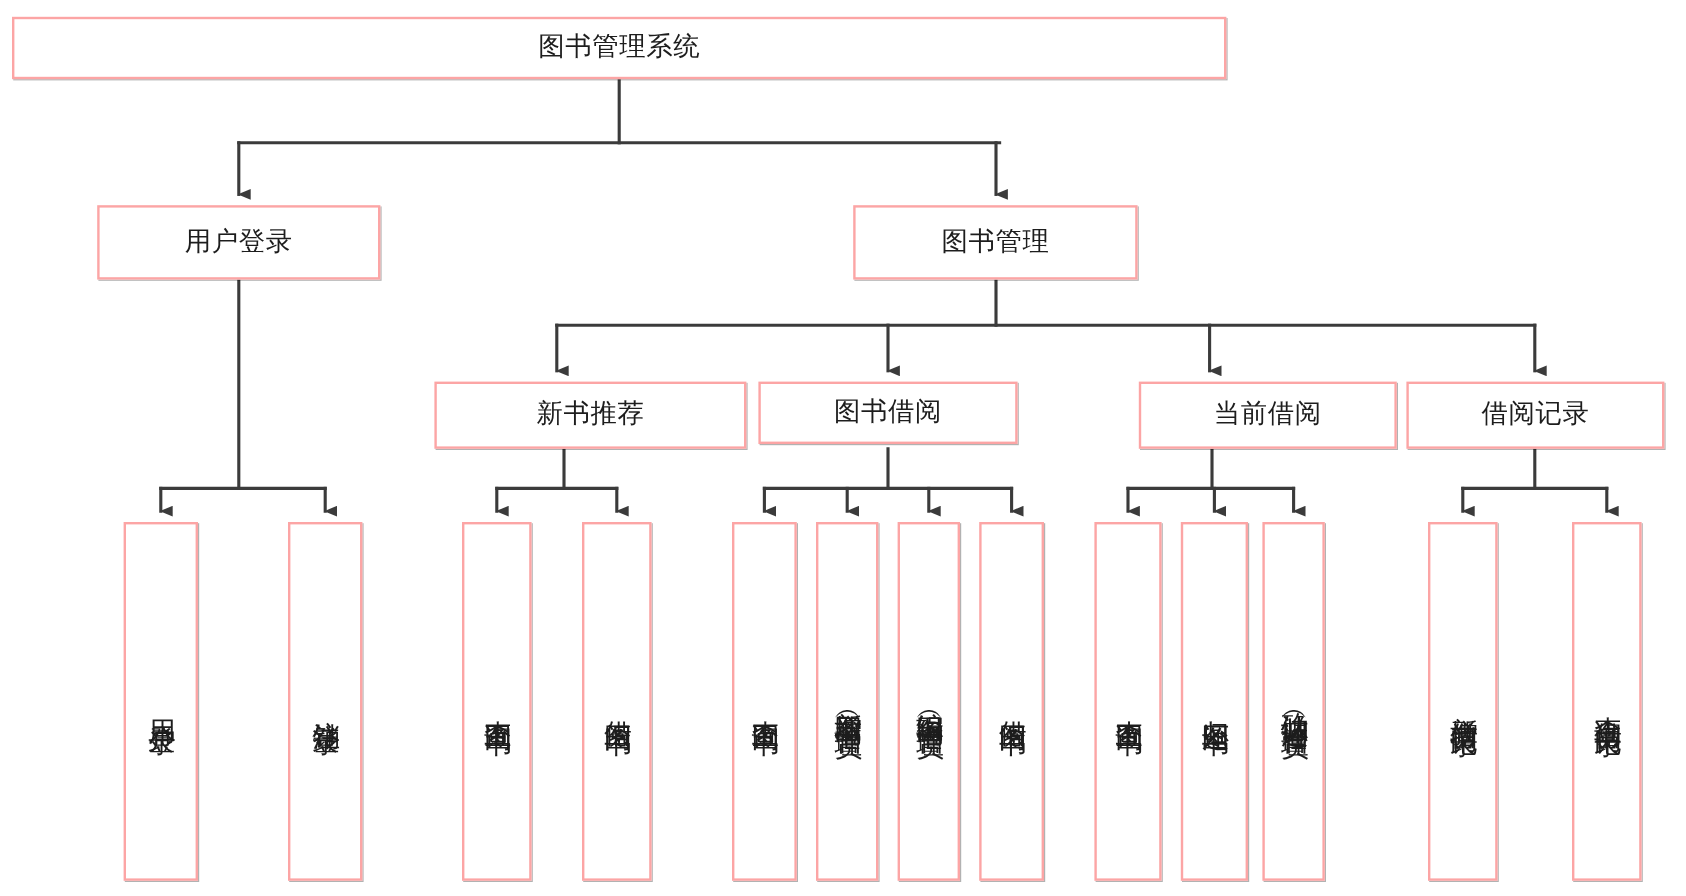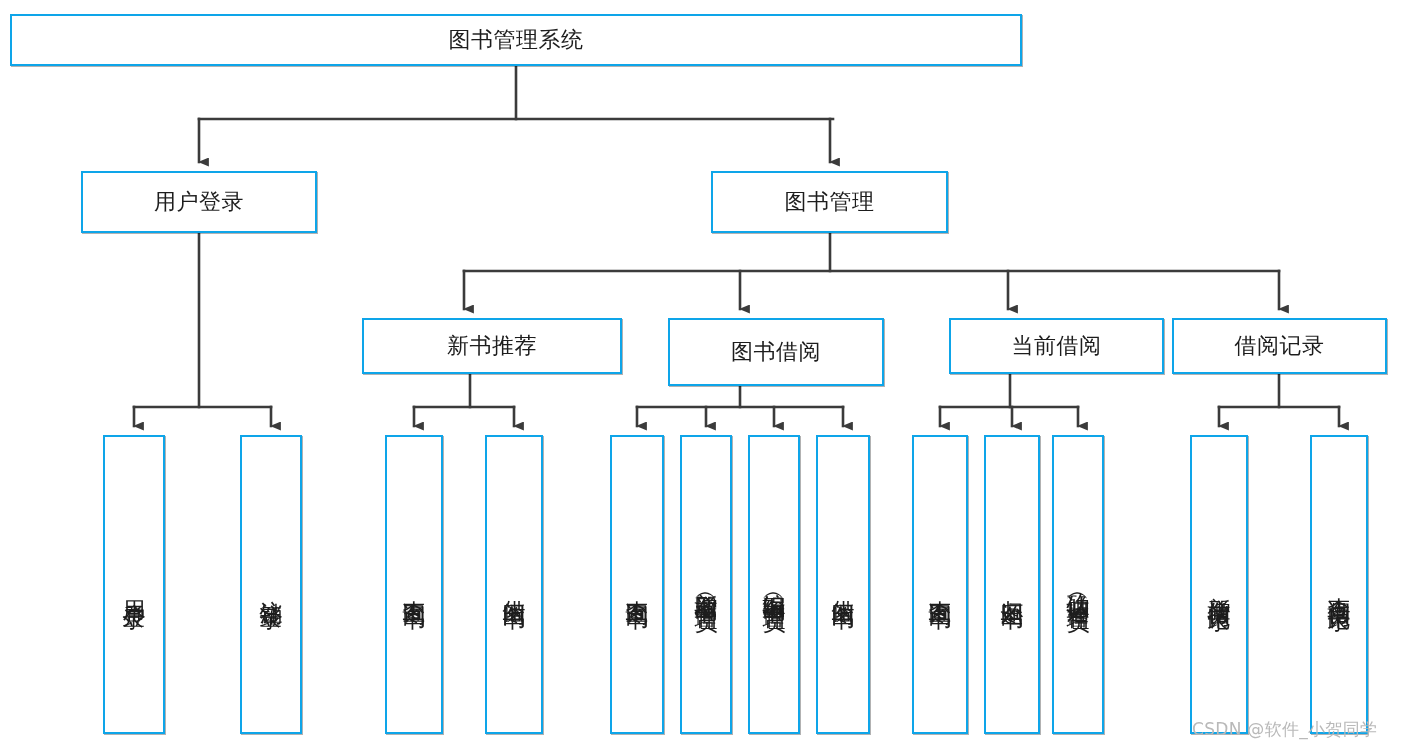--- a/index.html
+++ b/index.html
@@ -21,21 +21,21 @@
   #edges {
     position: absolute;
     left: 0;
     top: 0;
     width: 1405px;
     height: 747px;
   }
   .node {
     position: absolute;
     box-sizing: border-box;
-    border: 2px solid #0ea5e9;
+    border: 2px solid #fca5a5;
     background: #ffffff;
     display: flex;
     align-items: center;
     justify-content: center;
     box-shadow: 1px 1px 0 rgba(0,0,0,0.30);
     z-index: 3;
   }
   .node .label {
     color: #1d1d1d;
     line-height: 1.12;
@@ -131,21 +131,21 @@
       </div>
       <div class="node horiz" style="left: 81px; top: 171px; width: 236px; height: 62px;">
         <span class="label">用户登录</span>
       </div>
       <div class="node horiz" style="left: 711px; top: 171px; width: 237px; height: 62px;">
         <span class="label">图书管理</span>
       </div>
       <div class="node horiz" style="left: 362px; top: 318px; width: 260px; height: 56px;">
         <span class="label">新书推荐</span>
       </div>
-      <div class="node horiz" style="left: 632px; top: 318px; width: 216px; height: 68px; margin-left: 36px;">
+      <div class="node horiz" style="left: 632px; top: 318px; width: 216px; height: 52px;">
         <span class="label">图书借阅</span>
       </div>
       <div class="node horiz" style="left: 949px; top: 318px; width: 215px; height: 56px;">
         <span class="label">当前借阅</span>
       </div>
       <div class="node horiz" style="left: 1172px; top: 318px; width: 215px; height: 56px;">
         <span class="label">借阅记录</span>
       </div>
       <div class="node vert" style="left: 103px; top: 435px; width: 62px; height: 299px;">
         <span class="label">用户登录</span>
@@ -181,15 +181,14 @@
         <span class="label">确认归还（管理员）</span>
       </div>
       <div class="node vert" style="left: 1190px; top: 435px; width: 58px; height: 299px;">
         <span class="label">新增借阅记录</span>
       </div>
       <div class="node vert" style="left: 1310px; top: 435px; width: 58px; height: 299px;">
         <span class="label">查询借阅记录</span>
       </div>
     </div>
 
-  <div class="watermark" style="left: 1192px; top: 718px;">CSDN @软件_小贺同学</div>
 
 </div>
 
 </body></html>

